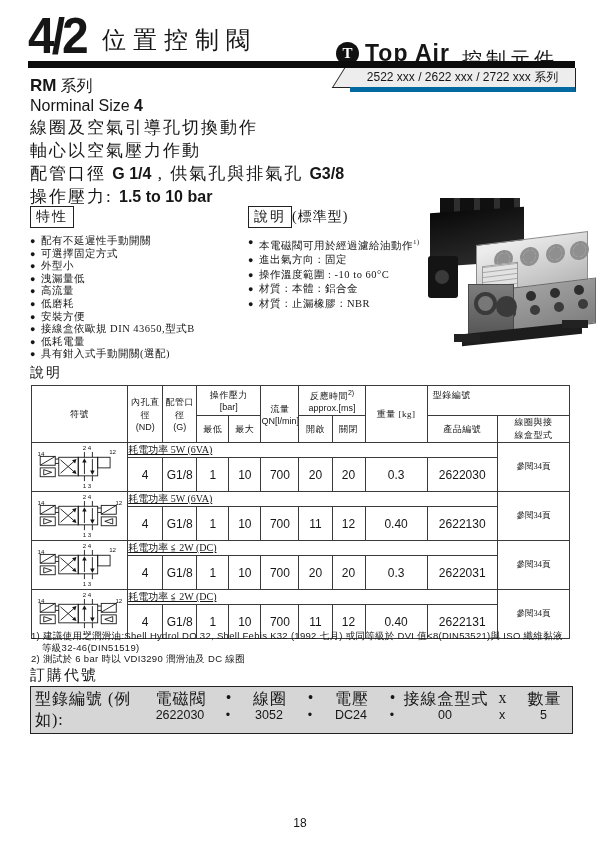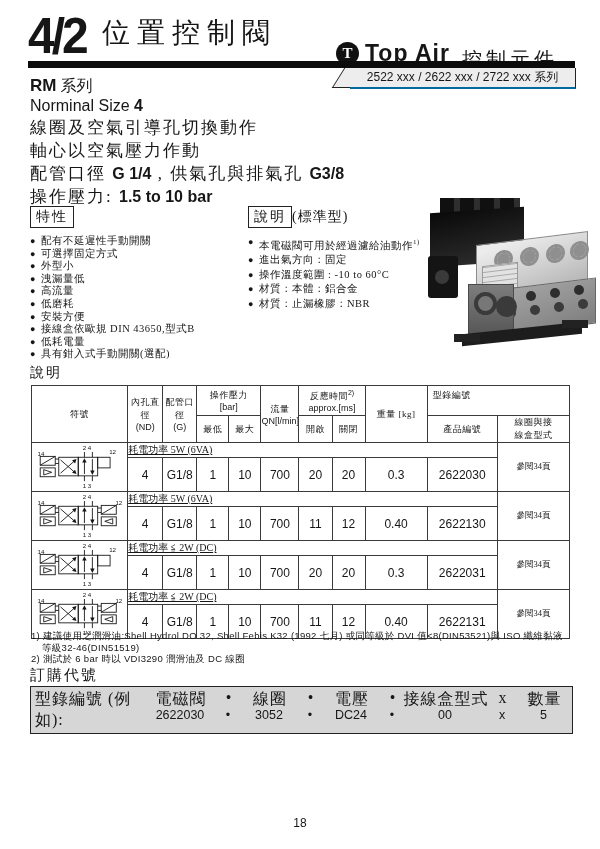--- a/index.html
+++ b/index.html
@@ -3,33 +3,33 @@
 <meta charset="utf-8">
 <style>
   html,body{margin:0;padding:0;background:#ffffff;}
   .page{position:relative;width:600px;height:849px;background:#fff;color:#161616;
         font-family:"Liberation Serif",serif;overflow:hidden;}
   .sans{font-family:"Liberation Sans",sans-serif;}
 
   
   .valve-code{position:absolute;left:28px;top:8px;font-family:"Liberation Sans",sans-serif;
       font-weight:900;font-size:48px;letter-spacing:-3px;transform:scaleY(1.05);}
-  .hdr-title{position:absolute;left:102px;top:14px;font-size:28px;letter-spacing:7px;}
+  .hdr-title{position:absolute;left:102px;top:24px;font-size:24px;letter-spacing:7px;}
   .brand{position:absolute;left:336px;top:34px;display:flex;align-items:center;gap:6px;}
   .logo-circle{width:23px;height:23px;border-radius:50%;background:#111;color:#fff;
       display:flex;align-items:center;justify-content:center;font-family:"Liberation Serif",serif;
       font-weight:bold;font-size:15px;}
   .brand-name{font-family:"Liberation Sans",sans-serif;font-weight:900;font-size:23px;
       letter-spacing:1px;transform:scaleY(1.05);}
   .brand-suffix{font-size:20px;letter-spacing:4px;margin-left:6px;margin-top:12px;}
   .black-bar{position:absolute;left:28px;top:61px;width:547px;height:7px;background:#0c0c0c;}
   .series-cap{position:absolute;left:338px;top:68px;width:26px;height:19px;background:#ededed;
       border-left:1px solid #222;border-bottom:1px solid #222;transform:skewX(-32deg);}
   .series-tag{position:absolute;left:350px;top:68px;width:225px;height:19px;background:#ededed;
-      border-right:1px solid #222;border-bottom:2px solid #0369a1;font-family:"Liberation Sans",sans-serif;
+      border-right:1px solid #222;border-bottom:5px solid #0369a1;font-family:"Liberation Sans",sans-serif;
       font-size:12px;display:flex;align-items:center;justify-content:center;}
 
   
   .rm-line{position:absolute;left:30px;top:76px;font-size:16px;}
   .rm-line b{font-family:"Liberation Sans",sans-serif;font-size:17px;}
   .nom-line{position:absolute;left:30px;top:97px;font-family:"Liberation Sans",sans-serif;font-size:16px;}
   .intro-l{position:absolute;left:30px;font-size:17px;letter-spacing:2px;}
   .intro-l b{font-family:"Liberation Sans",sans-serif;font-size:16px;letter-spacing:0;}
 
   

